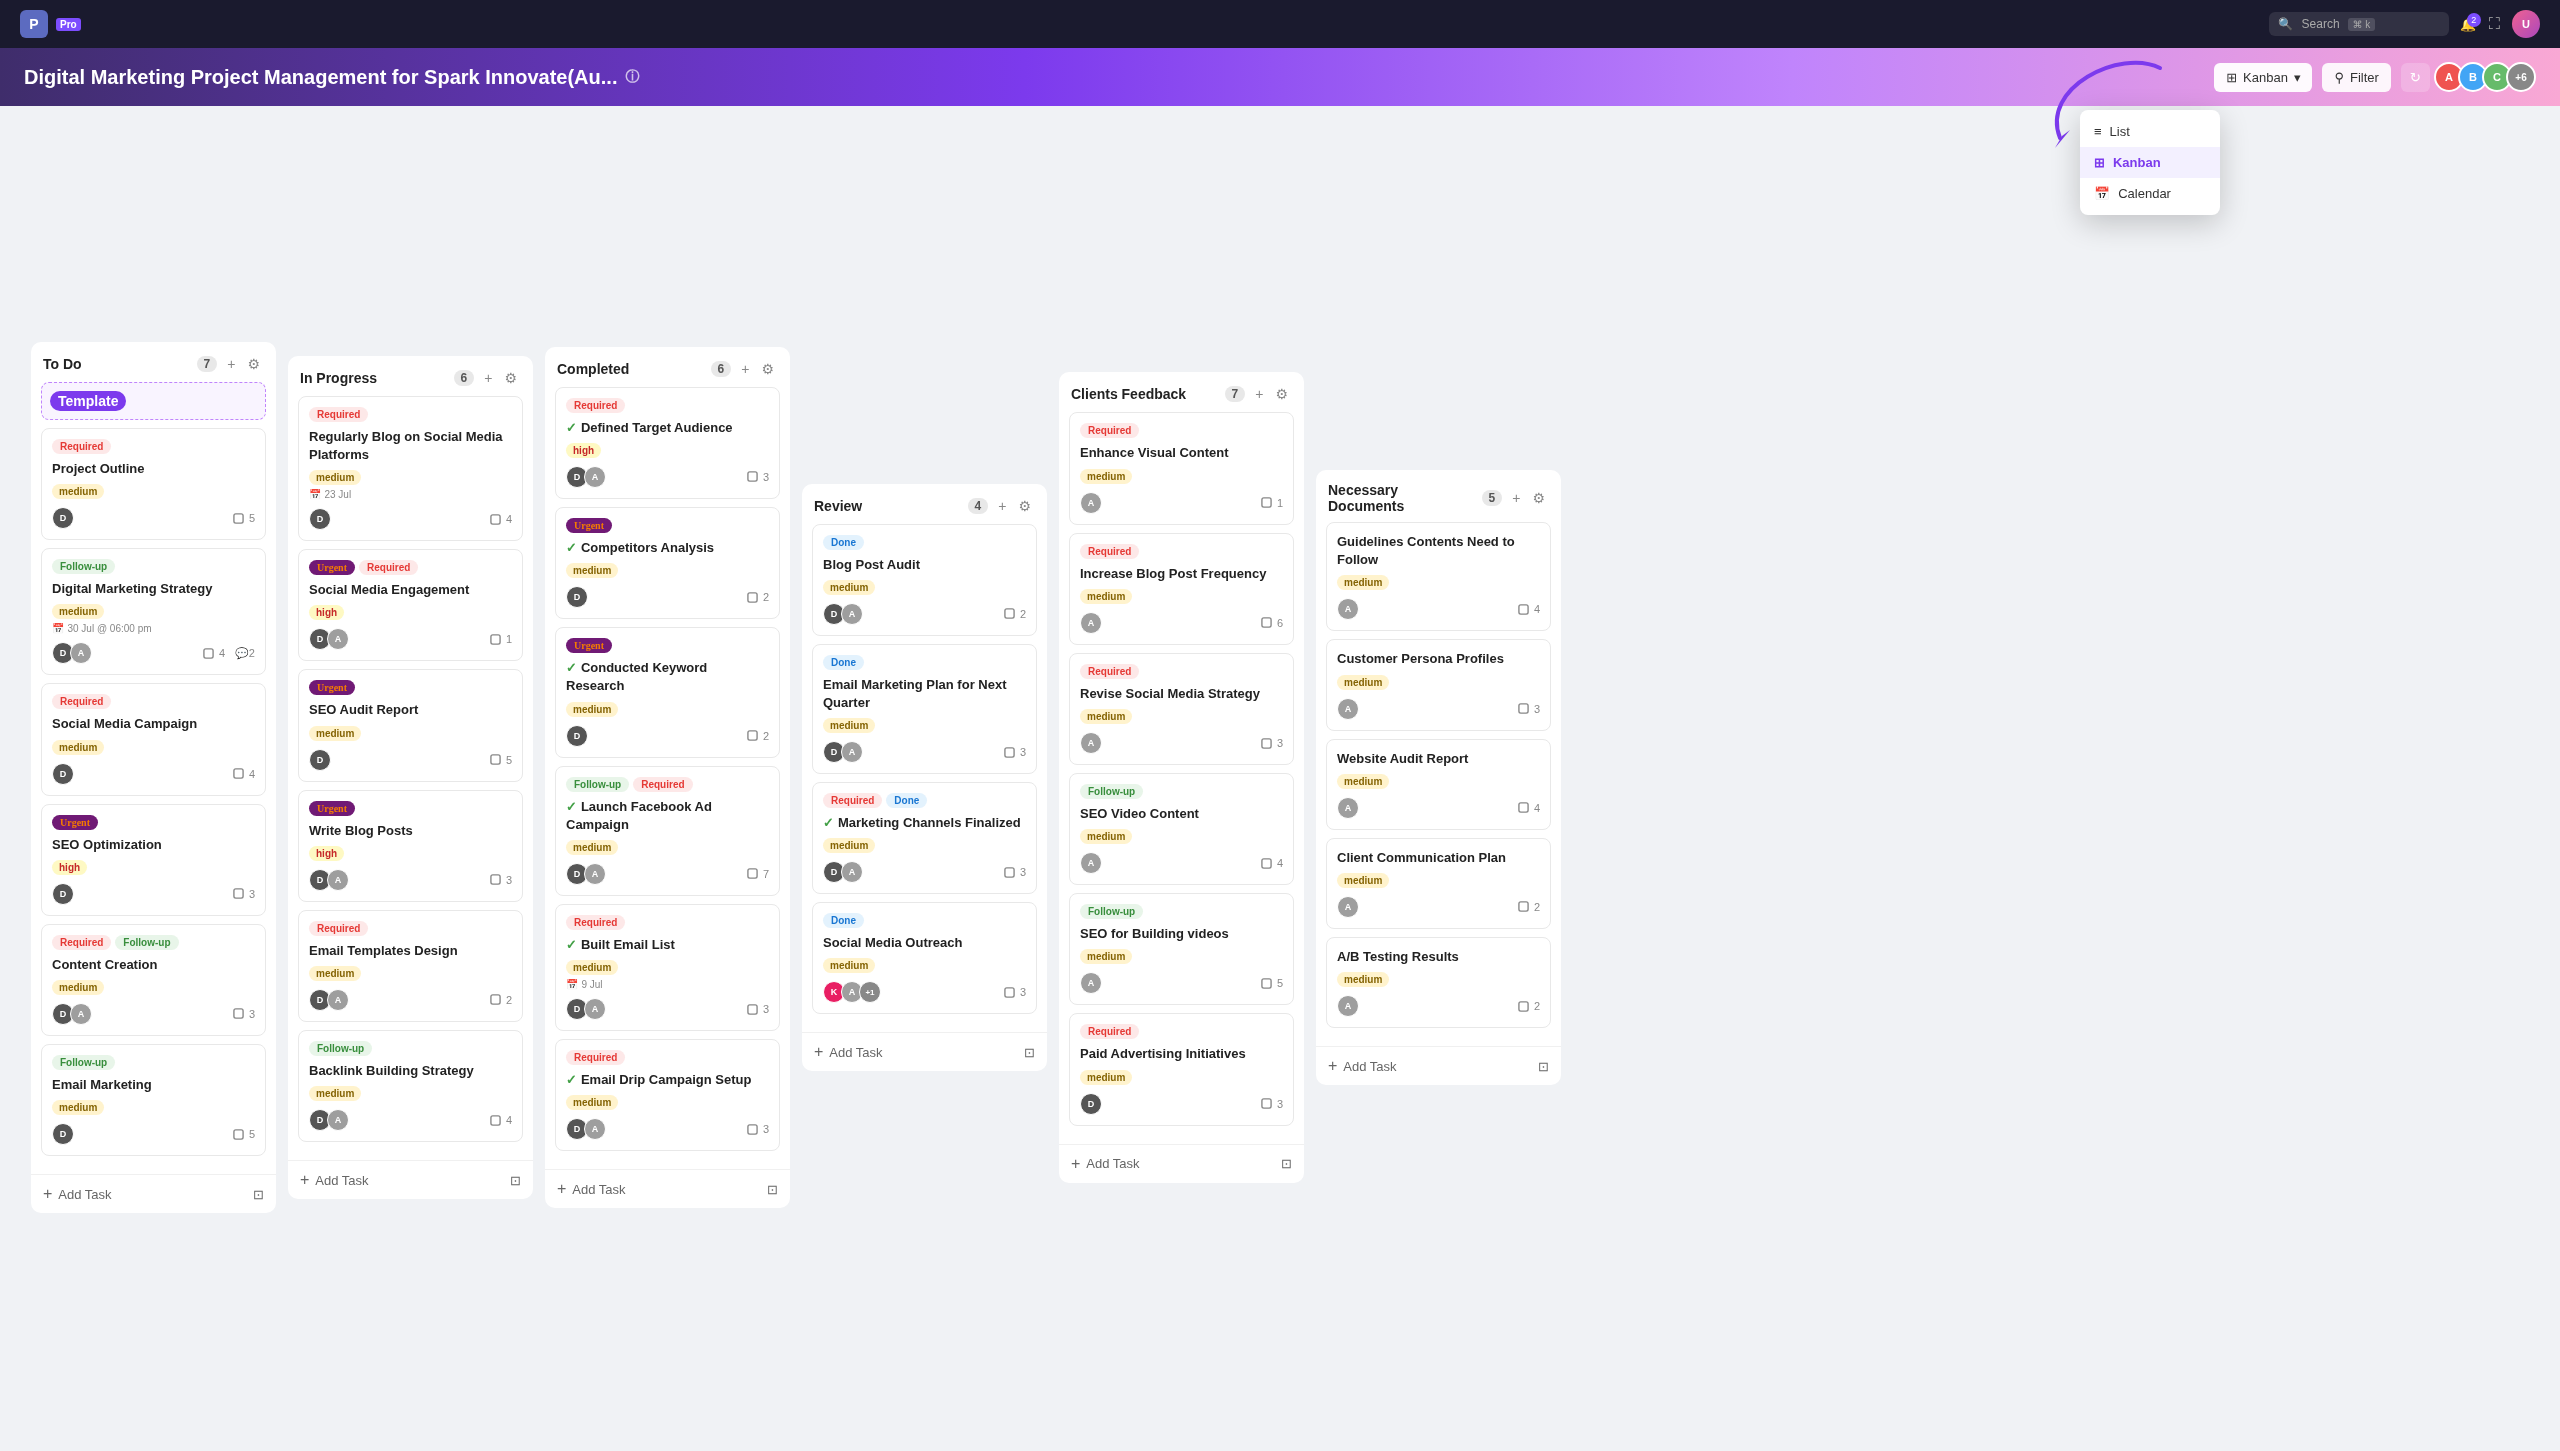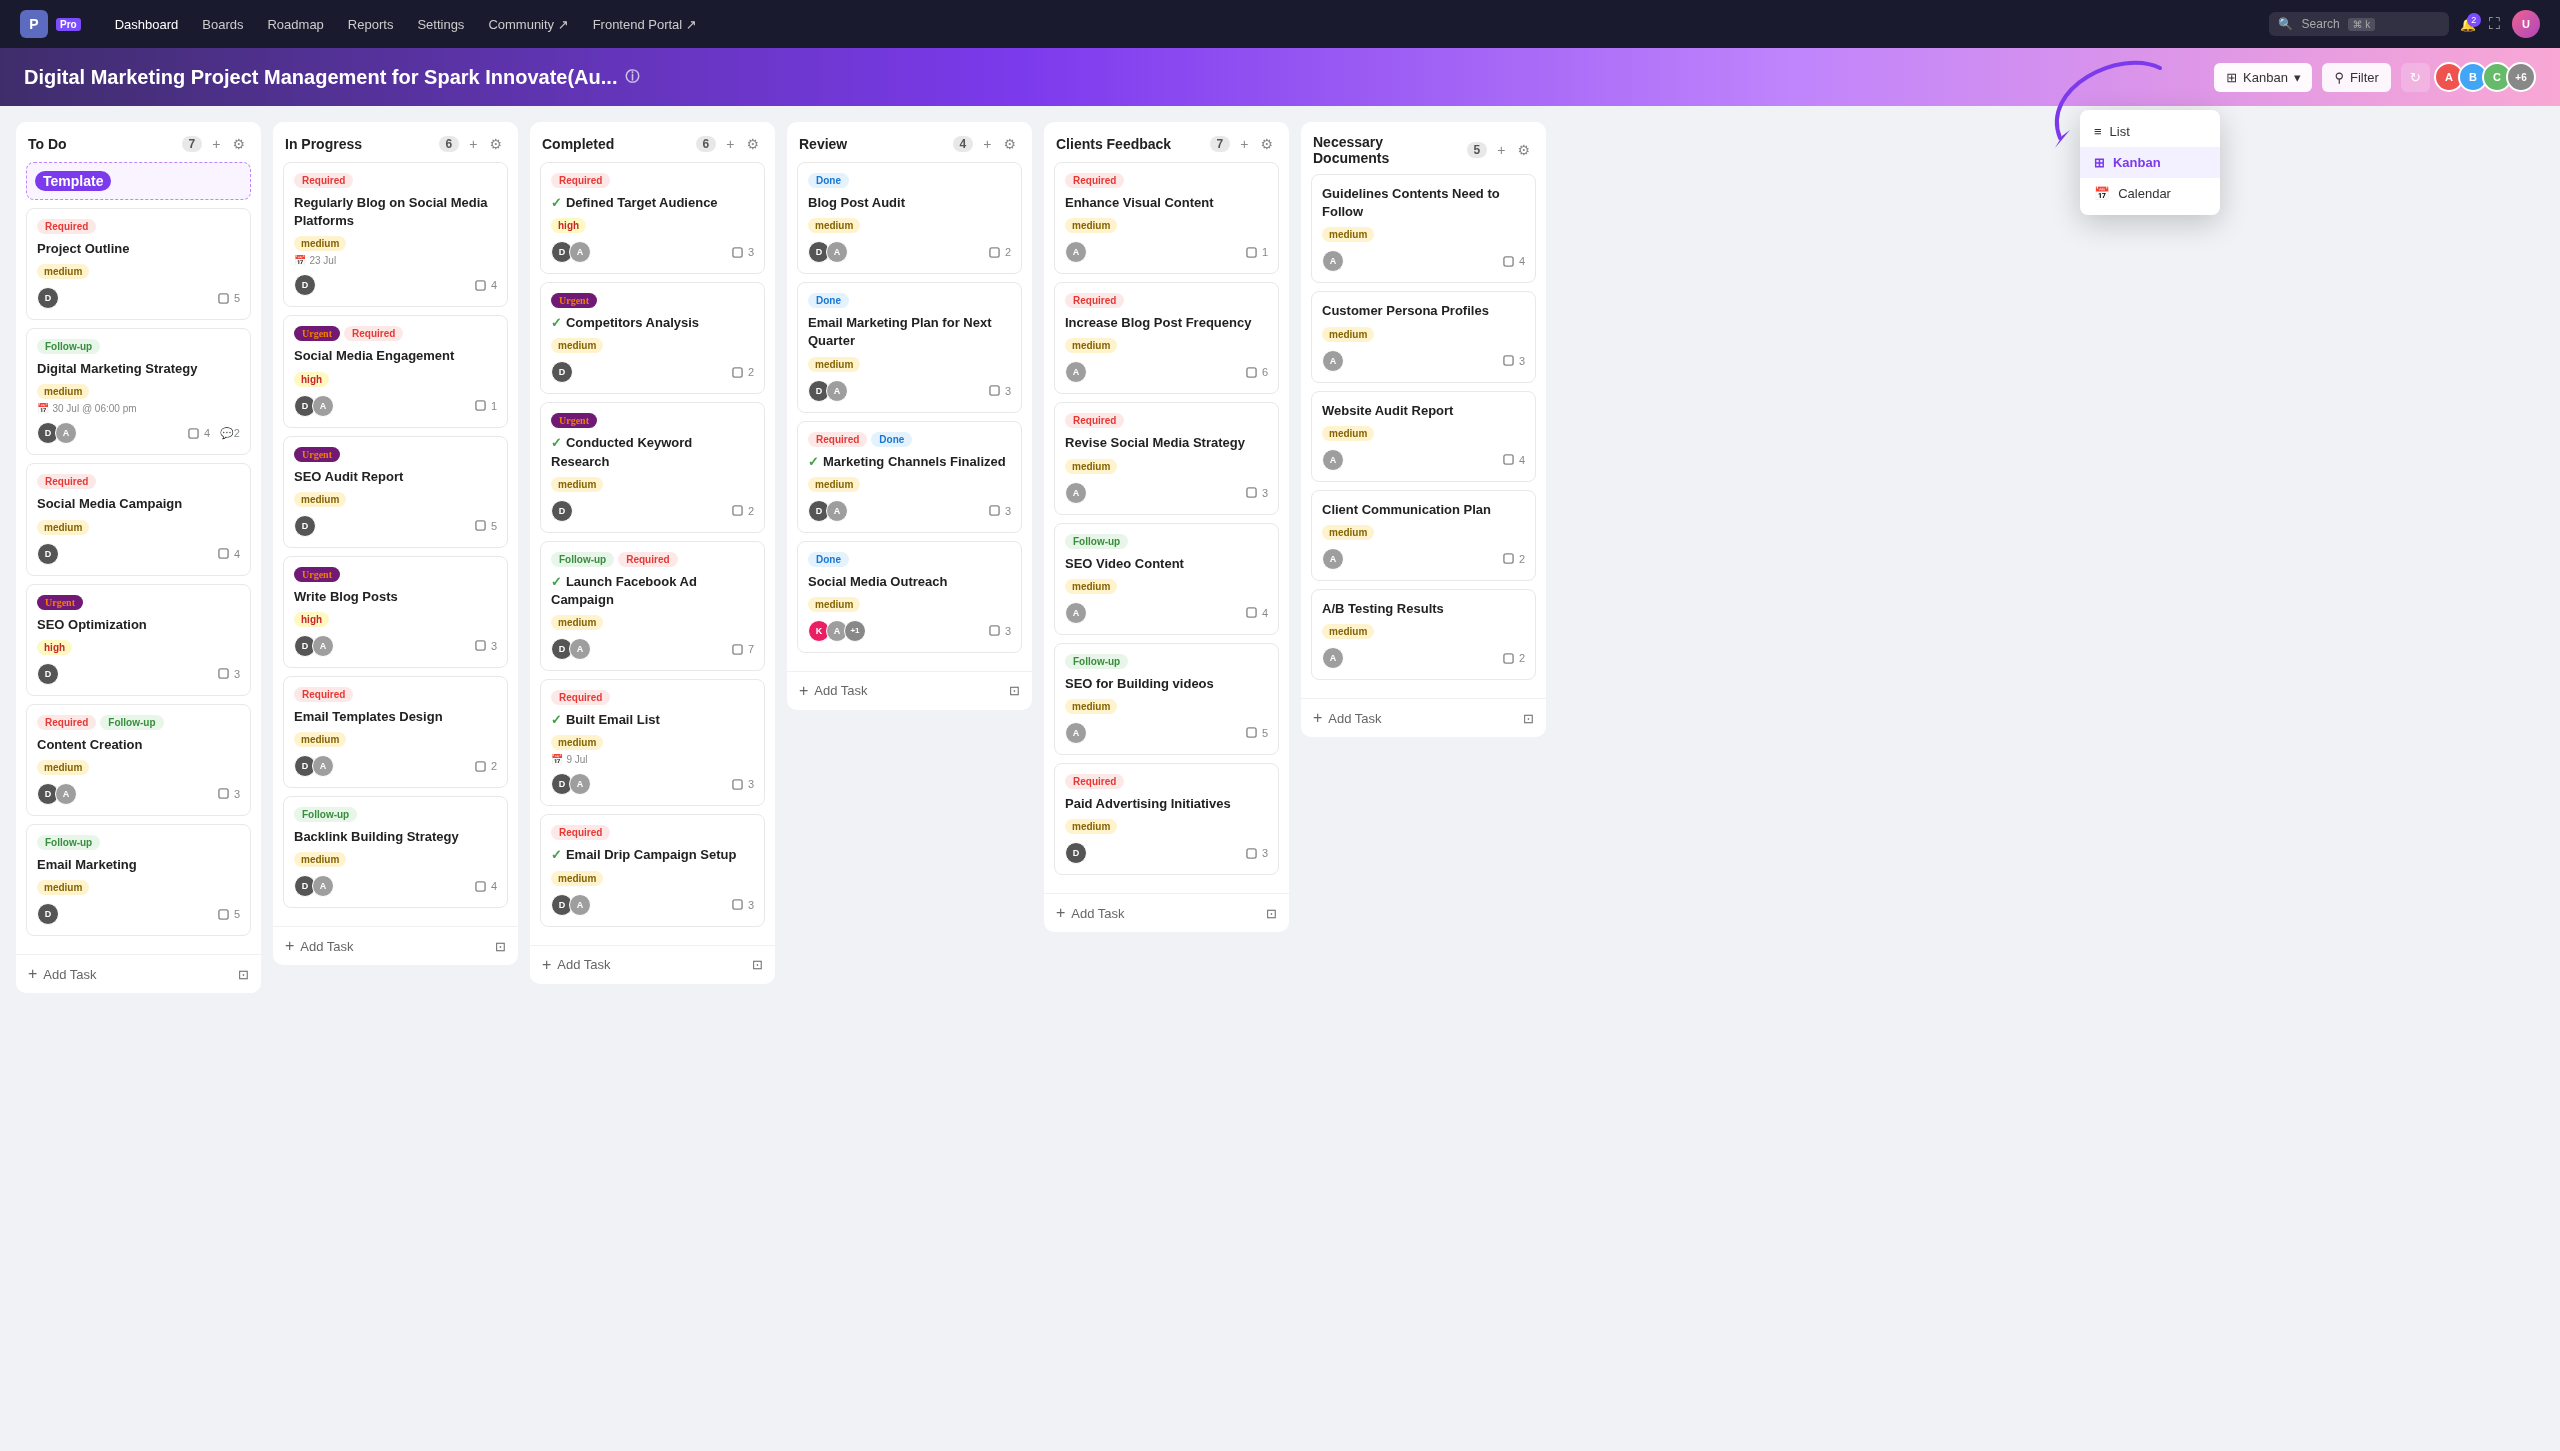--- a/index.html
+++ b/index.html
@@ -44,22 +44,22 @@
     
     .dropdown-menu {
       position: absolute; top: 110px; right: 340px; background: #fff;
       border-radius: 8px; box-shadow: 0 8px 30px rgba(0,0,0,0.2); padding: 6px 0; width: 140px; z-index: 200;
     }
     .dropdown-item { display:flex; align-items:center; gap: 8px; padding: 8px 14px; cursor:pointer; font-size:13px; color: #333; }
     .dropdown-item.active { color: #7c3aed; font-weight: 600; background: #f3f0ff; }
 
     
     .board-container {
-      display: flex; gap: 0; overflow-x: auto; padding: 16px; background: #f0f2f5;
-      height: calc(100vh - 48px - 60px); align-items: flex-start;
+      display: flex; gap: 0; overflow-x: auto; padding: 31px; background: #f0f2f5;
+      height: calc(100vh - 48px - 60px); align-items: center;
     }
 
     .column { background: #fff; border-radius: 10px; min-width: 245px; max-width: 245px; display:flex; flex-direction:column; margin-right: 12px; max-height: 100%; }
     .col-header { display:flex; align-items:center; padding: 12px 12px 8px; gap: 6px; flex-shrink:0; }
     .col-title { font-weight: 700; font-size: 14px; color: #222; flex:1; }
     .col-count { background: #e8e8e8; border-radius: 12px; padding: 1px 7px; font-size: 12px; font-weight: 600; color: #555; }
     .col-icons { display:flex; gap:4px; margin-left:auto; }
     .col-icon-btn { background: none; border: none; cursor: pointer; color: #888; font-size: 14px; padding: 2px 4px; border-radius: 4px; }
 
     .cards-scroll { overflow-y: auto; padding: 0 10px 10px; flex:1; }
@@ -93,29 +93,20 @@
     
     .curved-arrow { position: absolute; top: 58px; right: 380px; pointer-events: none; z-index: 150; }
   </style>
 </head>
 <body>
 
 <nav class="topnav">
   <div class="topnav-logo">
     <div class="topnav-logo-box">P</div>
     <span class="topnav-pro">Pro</span>
-  </div>
-  <div class="topnav-links">
-    <span class="topnav-link active">Dashboard</span>
-    <span class="topnav-link">Boards</span>
-    <span class="topnav-link">Roadmap</span>
-    <span class="topnav-link">Reports</span>
-    <span class="topnav-link">Settings</span>
-    <span class="topnav-link">Community ↗</span>
-    <span class="topnav-link">Frontend Portal ↗</span>
   </div>
   <div class="topnav-right">
     <div class="search-box">
       <span>🔍</span>
       <span>Search</span>
       <span class="search-kbd">⌘ k</span>
     </div>
     <div class="notif-badge">
       🔔<span>2</span>
     </div>

